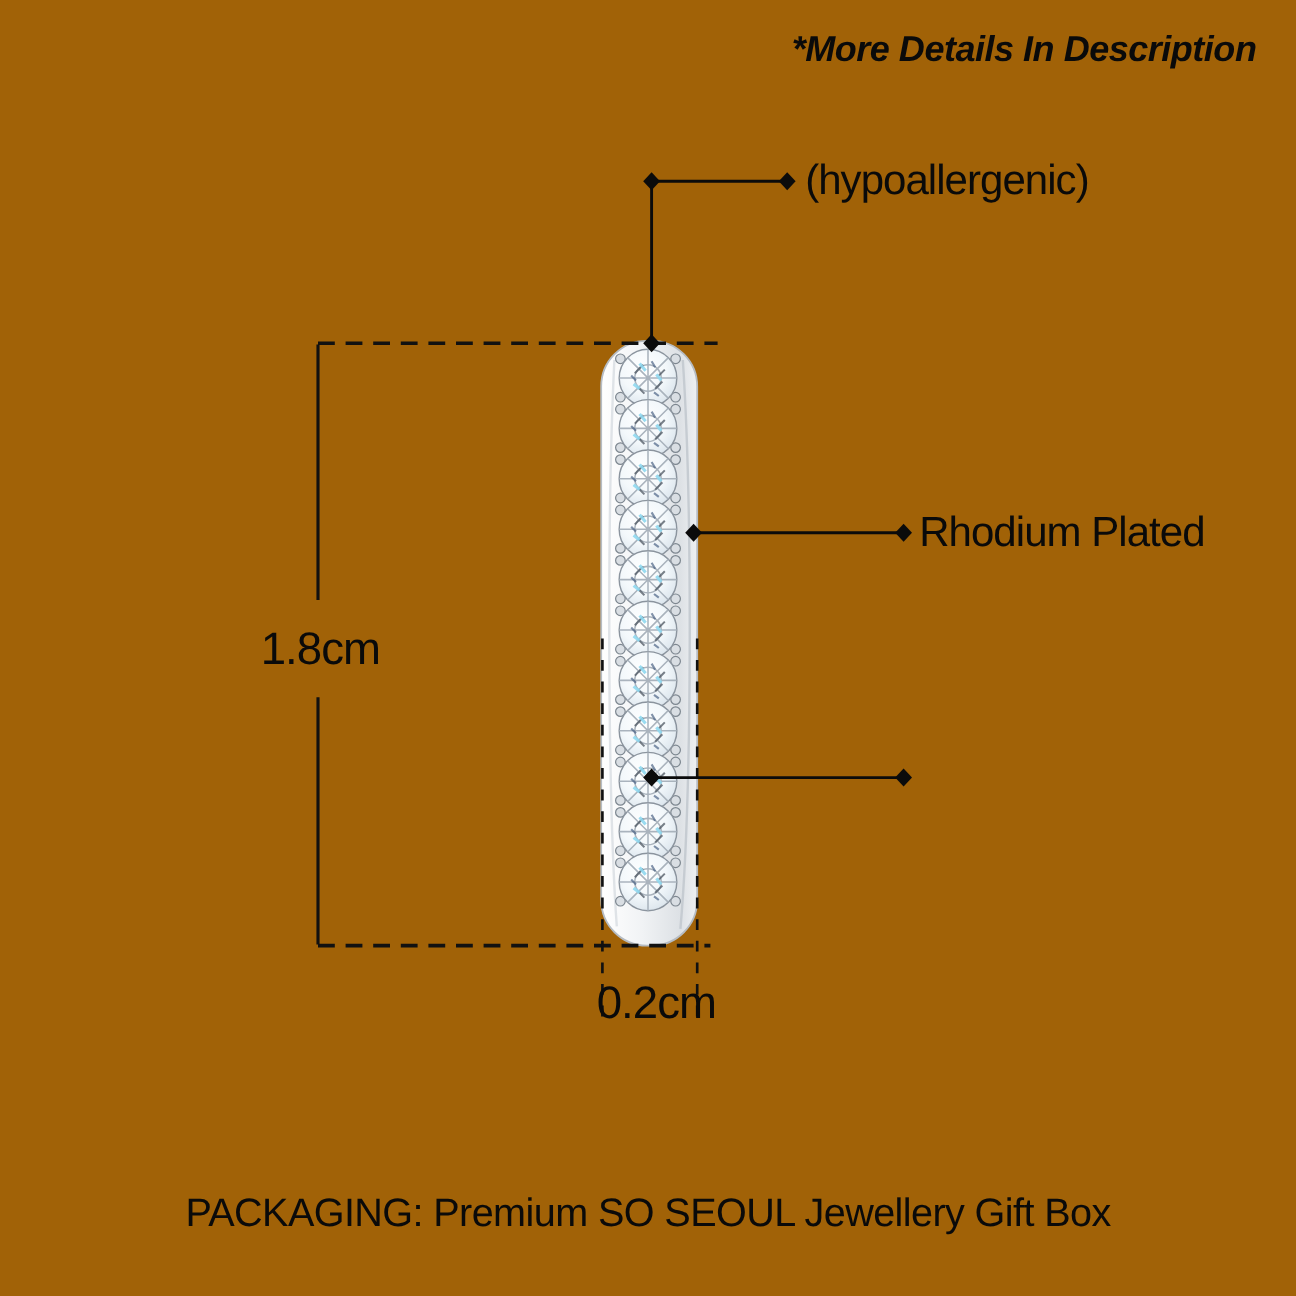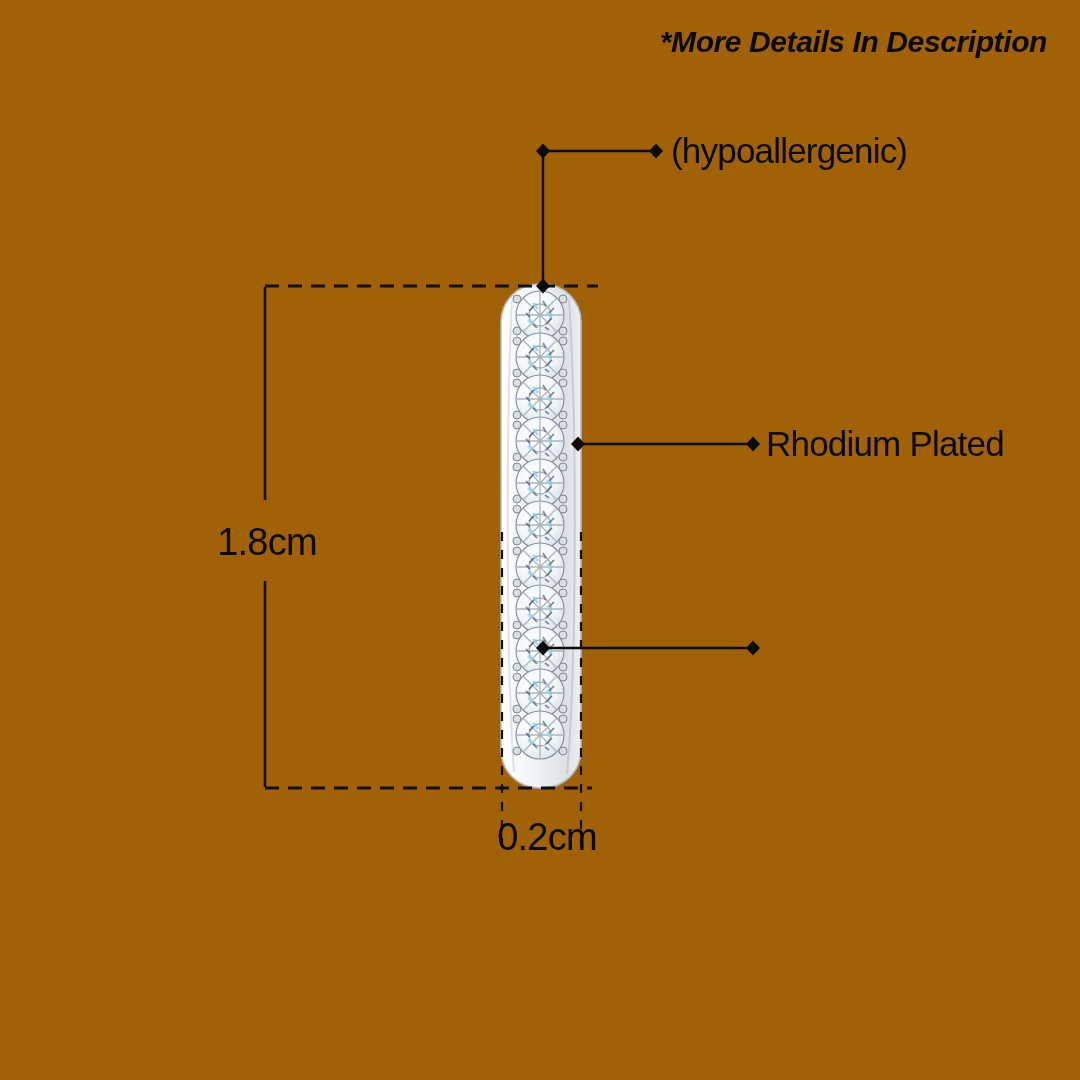--- a/index.html
+++ b/index.html
@@ -132,14 +132,15 @@
     <div>(hypoallergenic)</div>
   </div>
 
   <div class="ann rhodium">Rhodium Plated</div>
 
 
   <div class="dim h">1.8cm</div>
 
   <div class="dim w">0.2cm</div>
 
+  <div class="footer">PACKAGING: Premium SO SEOUL Jewellery Gift Box</div>
 
 </div>
 
 </body></html>

